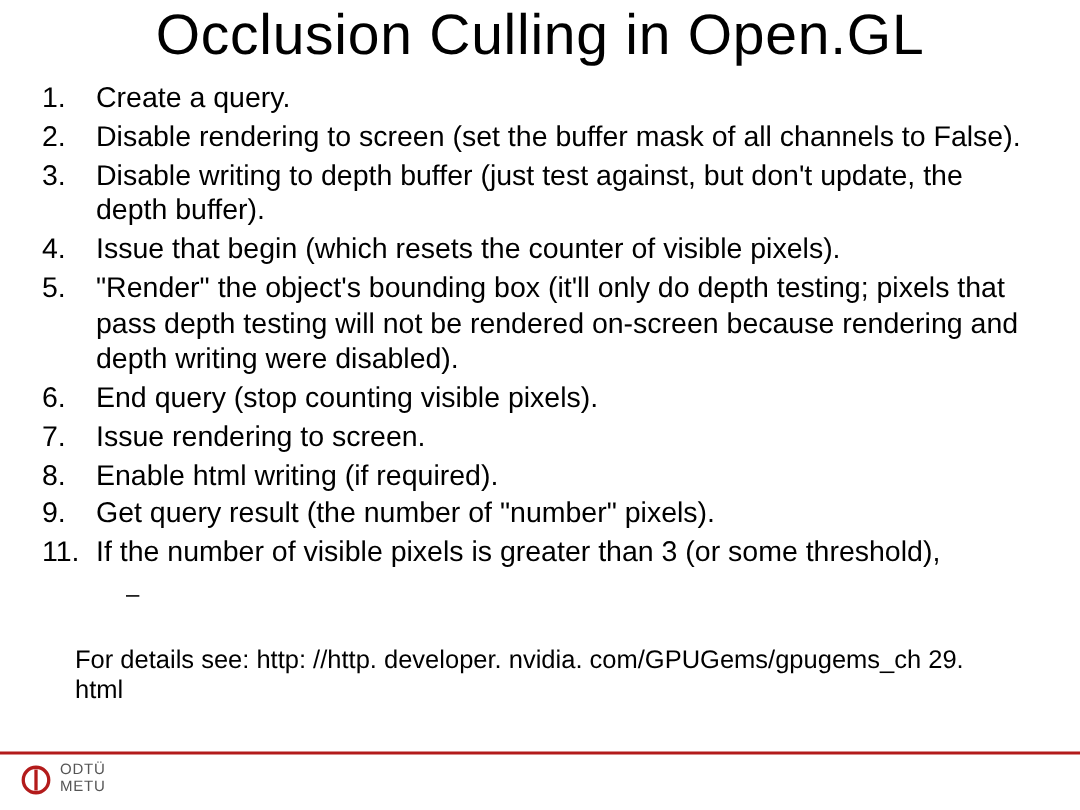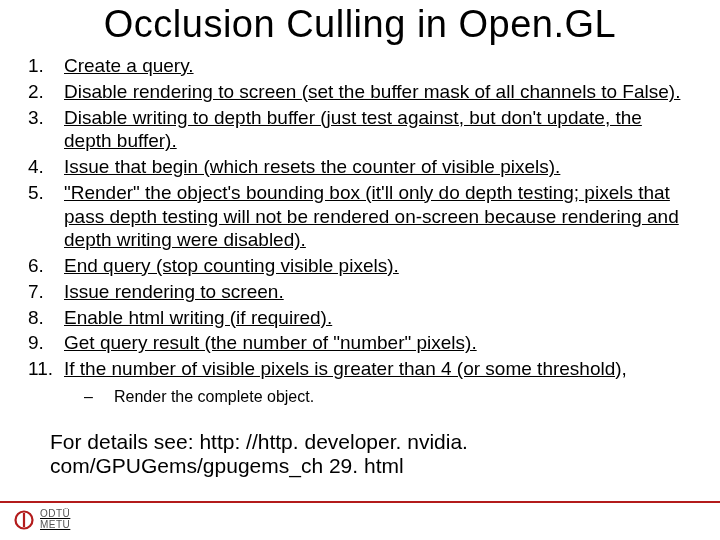--- a/index.html
+++ b/index.html
@@ -3,26 +3,26 @@
 <meta charset="utf-8">
 <style>
   * { margin: 0; padding: 0; box-sizing: border-box; }
   html, body { width: 720px; height: 540px; background: #fff; font-family: Arial, Helvetica, sans-serif; color: #000; }
   .slide { position: relative; width: 720px; height: 540px; }
   .title { font-size: 38px; font-weight: 400; text-align: center; padding-top: 3px; padding-bottom: 8px; letter-spacing: 0.5px; }
   .content { padding: 0 28px 0 28px; }
   .ol { list-style: none; }
   .ol li { display: flex; font-size: 19px; line-height: 1.25; margin-bottom: 2px; }
   .ol .num { width: 36px; flex-shrink: 0; }
-  .ol .txt { flex: 1; text-decoration: underline; }
+  .ol .txt { flex: 1; }
   .sub { list-style: none; margin-left: 56px; margin-top: 6px; }
   .sub li { display: flex; font-size: 16px; line-height: 1.3; }
   .sub .dash { width: 30px; flex-shrink: 0; }
-  .details { font-size: 21px; margin-top: 22px; padding: 0 22px; }
-  .footer { position: absolute; left: 0; right: 0; bottom: 10px; text-decoration: underline; }
+  .details { font-size: 17px; margin-top: 22px; padding: 0 22px; }
+  .footer { position: absolute; left: 0; right: 0; bottom: 10px; }
   .rule { height: 2px; background: #b31b1b; margin: 0 0 6px 0; }
   .logo { display: flex; align-items: center; gap: 6px; padding-left: 14px; }
   .logo-mark { width: 20px; height: 20px; }
   .logo-text { font-size: 10px; line-height: 1.05; color: #555; letter-spacing: 0.5px; }
 </style>
 </head>
 <body>
 
 <div class="slide">
 
@@ -61,27 +61,26 @@
       <li>
           <span class="num">8.</span>
           <span class="txt">Enable html writing (if required).</span>
         </li>
       <li>
           <span class="num">9.</span>
           <span class="txt">Get query result (the number of "number" pixels).</span>
         </li>
       <li>
           <span class="num">11.</span>
-          <span class="txt">If the number of visible pixels is greater than 4 (or some threshold),</span>
+          <span class="txt">If the number of visible pixels is greater than 3 (or some threshold),</span>
         </li>
     </ol>
     <ul class="sub">
       <li>
           <span class="dash">–</span>
-          <span>Render the complete object.</span>
         </li>
     </ul>
     <div class="details">For details see: http: //http. developer. nvidia. com/GPUGems/gpugems_ch 29. html</div>
   </div>
 
   <div class="footer">
     <div class="rule"></div>
     <div class="logo">
       <svg class="logo-mark" viewBox="0 0 20 20">
         <circle cx="10" cy="10" r="8.5" fill="none" stroke="#b31b1b" stroke-width="2.2"></circle>

